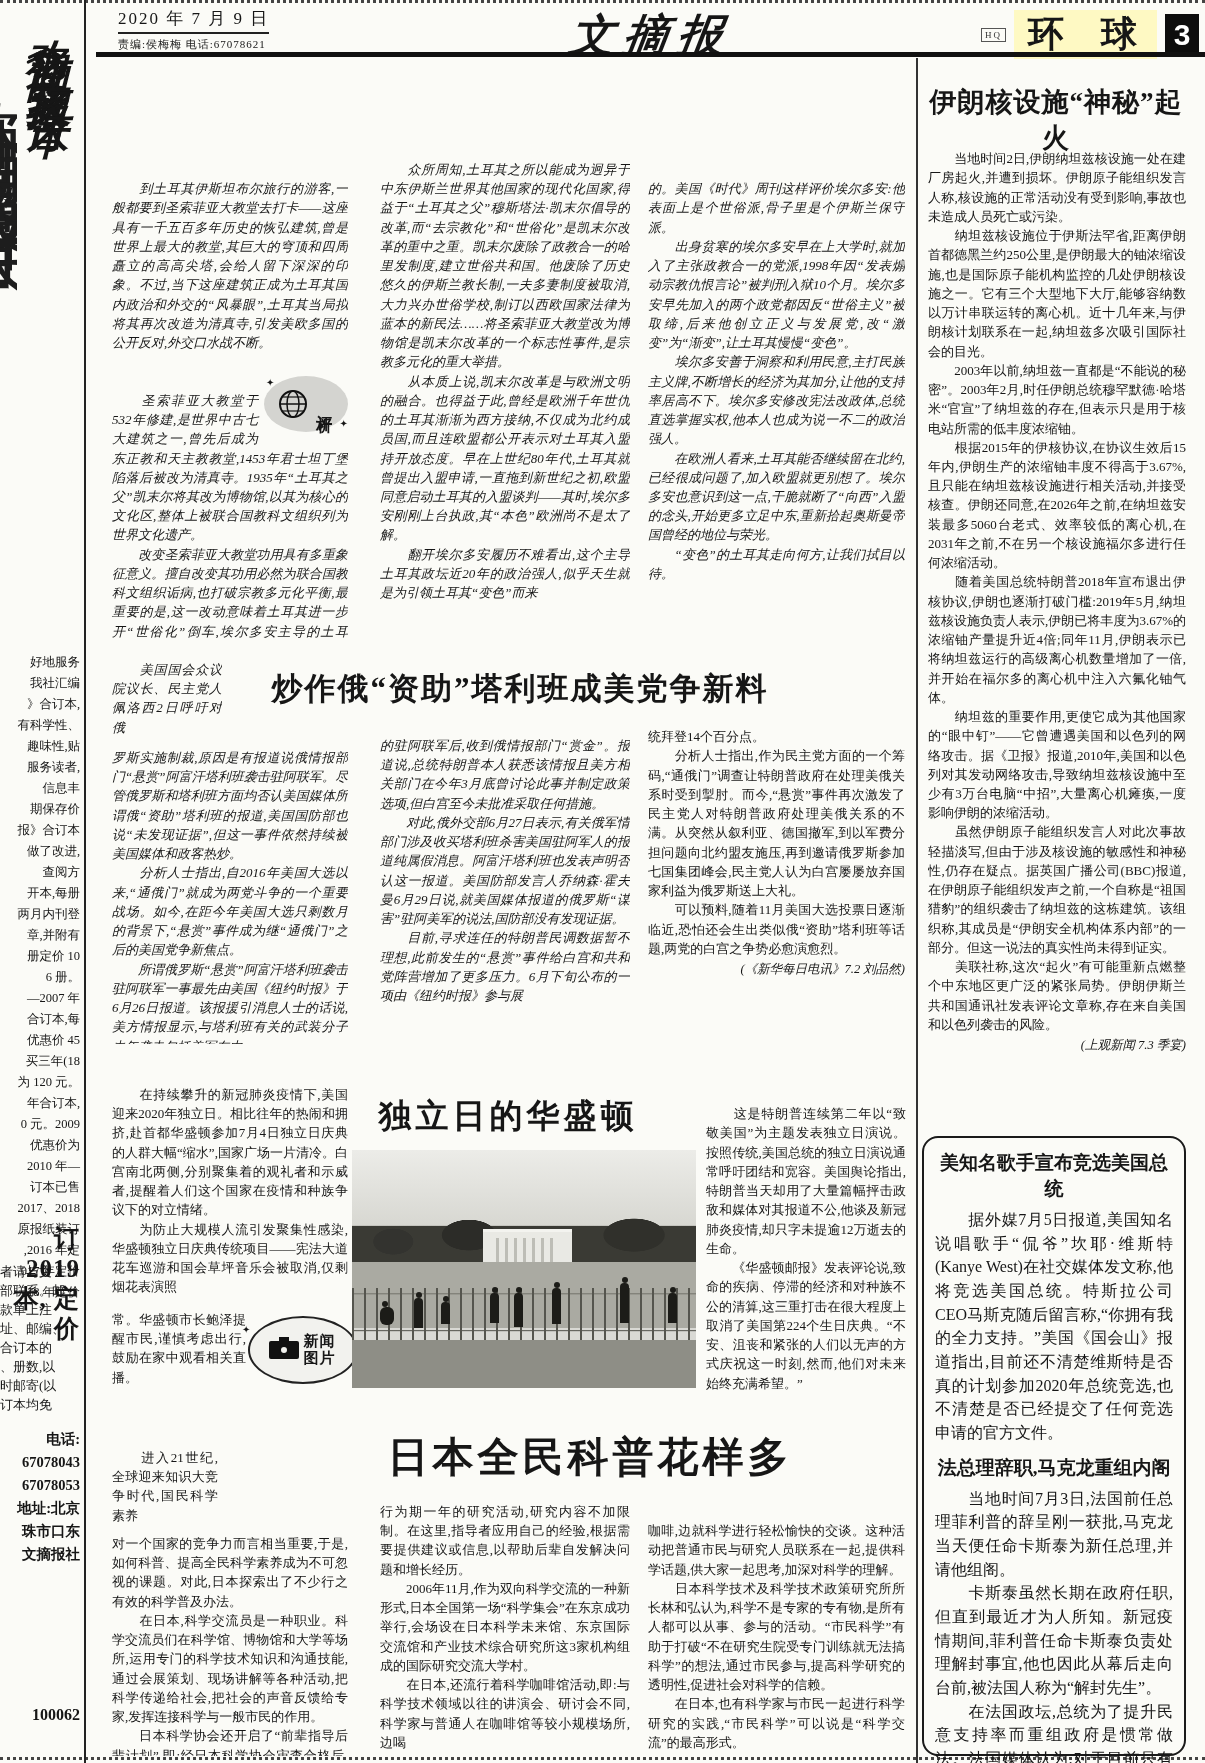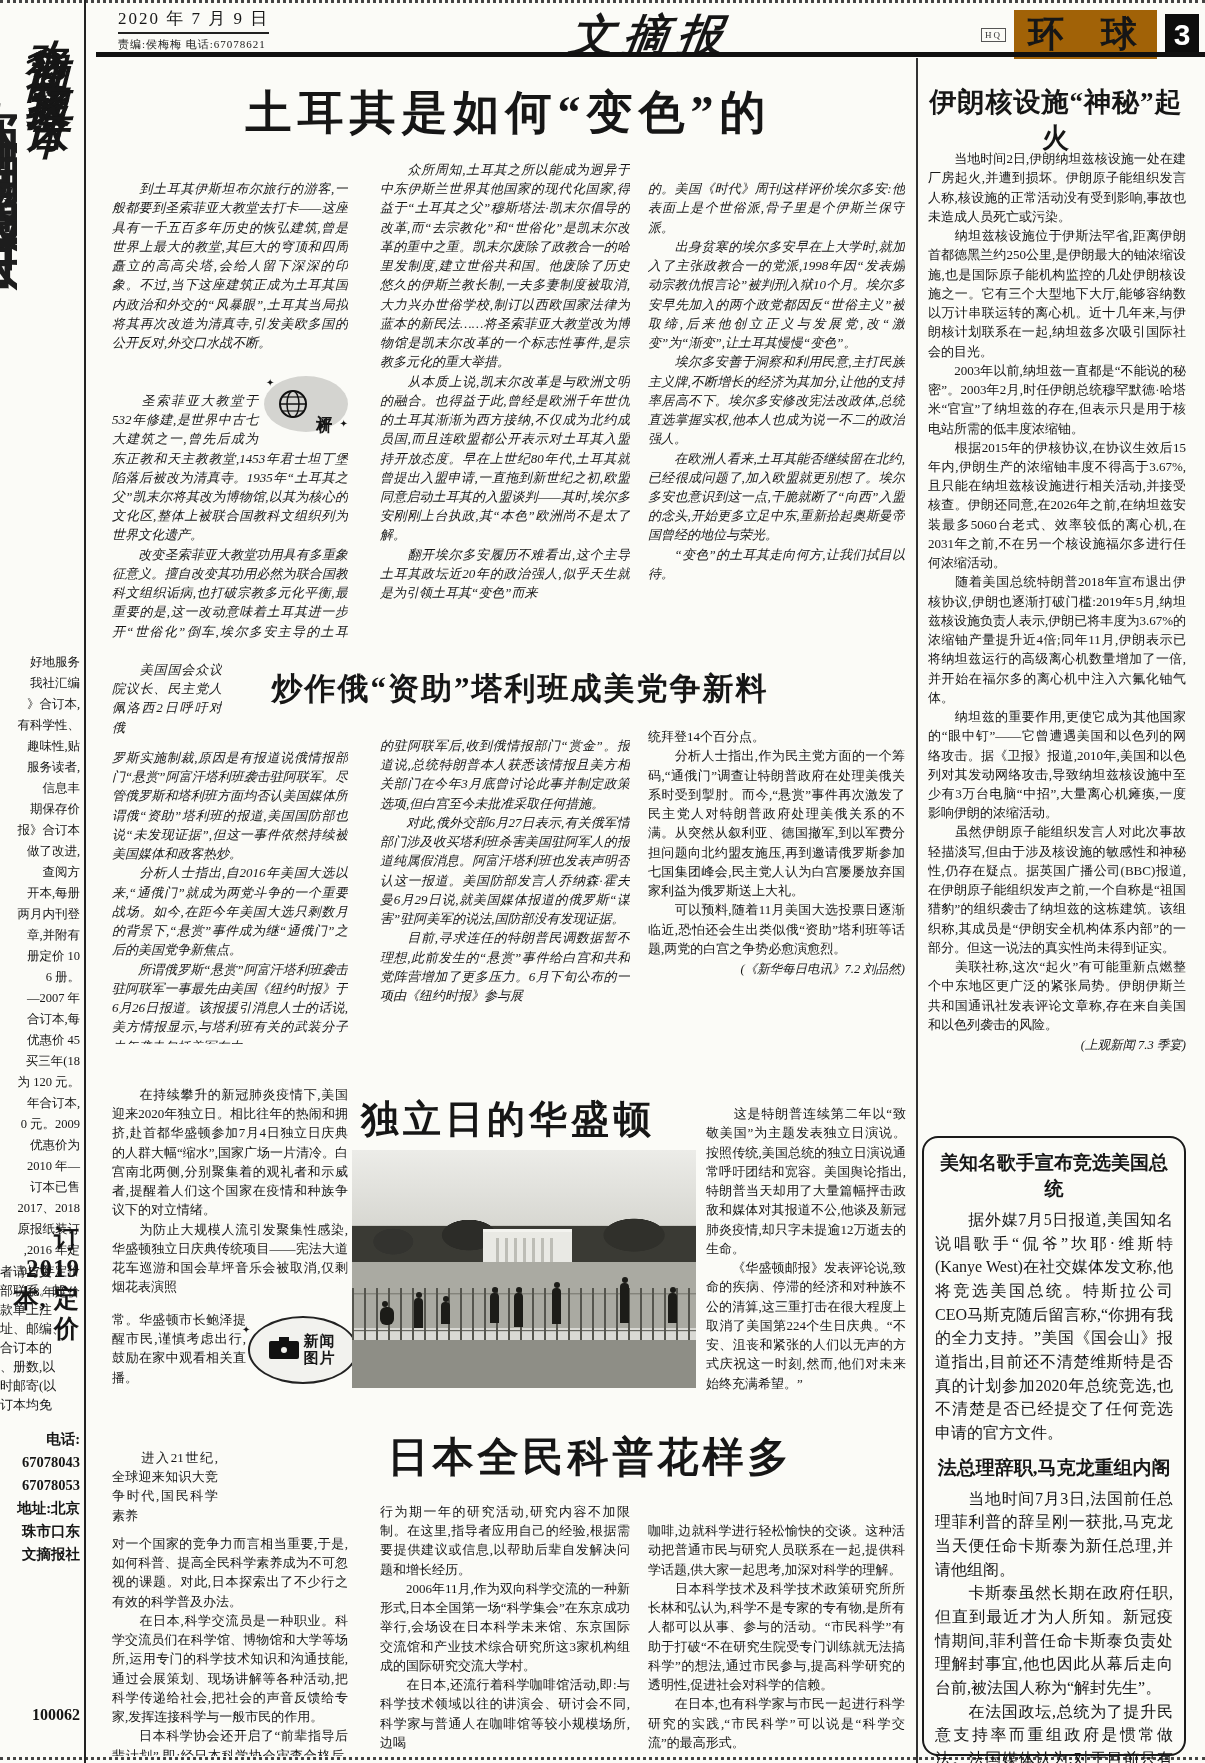--- a/index.html
+++ b/index.html
@@ -13,21 +13,21 @@
   
   .header{position:absolute;left:96px;top:4px;width:1109px;height:52px;}
   .header-bar{position:absolute;left:96px;top:52px;width:1109px;height:5px;background:#111;}
   .date-block{position:absolute;left:22px;top:3px;width:220px;}
   .date{font-size:17px;letter-spacing:2px;border-bottom:2px solid #222;display:inline-block;padding-bottom:2px;}
   .editor{font-size:11px;margin-top:3px;letter-spacing:1px;}
   .masthead{position:absolute;left:50%;top:2px;transform:translateX(-50%) skewX(-8deg);
             font-size:44px;font-weight:900;font-style:italic;letter-spacing:10px;}
   .right-group{position:absolute;right:6px;top:6px;display:flex;align-items:center;gap:8px;}
   .hq-tag{font-size:9px;border:1px solid #555;padding:1px 3px;letter-spacing:2px;color:#333;}
-  .section-label{font-size:36px;font-weight:900;letter-spacing:14px;background:#a16207;padding:0 6px 0 14px;}
+  .section-label{font-size:36px;font-weight:900;letter-spacing:14px;background:#fef9c3;padding:0 6px 0 14px;}
   .pageno{width:34px;height:42px;background:#0d0d0d;color:#fff;font-size:30px;font-weight:900;
           display:flex;align-items:center;justify-content:center;font-family:"Liberation Sans",sans-serif;}
 
   
   .brush-strip{position:absolute;left:0;top:60px;width:17px;height:980px;overflow:hidden;}
   .brush-strip>div{position:absolute;left:-42px;top:0;writing-mode:vertical-rl;
         font-size:54px;font-weight:900;letter-spacing:16px;color:#1d1d1d;}
   .side-title{position:absolute;left:20px;top:8px;height:625px;writing-mode:vertical-rl;
         font-size:41px;font-weight:800;letter-spacing:7px;}
   .side-small{position:absolute;left:0;top:652px;width:80px;text-align:right;
@@ -60,21 +60,21 @@
   .m-fragment{position:absolute;left:716px;top:586px;width:190px;height:118px;overflow:hidden;}
   .m-intro{position:absolute;left:112px;top:660px;width:110px;height:86px;overflow:hidden;}
   .m-title{position:absolute;left:238px;top:668px;width:564px;font-size:31px;letter-spacing:2px;}
   .m-col1{position:absolute;left:112px;top:748px;width:236px;height:296px;overflow:hidden;}
   .m-col2{position:absolute;left:380px;top:736px;width:250px;height:308px;overflow:hidden;}
   .m-col3{position:absolute;left:648px;top:708px;width:257px;height:340px;overflow:hidden;}
 
   
   .w-left{position:absolute;left:112px;top:1085px;width:236px;height:225px;overflow:hidden;}
   .w-left2{position:absolute;left:112px;top:1310px;width:134px;height:84px;overflow:hidden;}
-  .w-title{position:absolute;left:358px;top:1094px;width:300px;font-size:38px;letter-spacing:4px;}
+  .w-title{position:absolute;left:358px;top:1094px;width:300px;font-size:33px;letter-spacing:4px;}
   .w-right{position:absolute;left:706px;top:1085px;width:200px;height:308px;overflow:hidden;}
   .stamp{position:absolute;left:248px;top:1316px;width:106px;height:64px;border:2px solid #222;
          border-radius:50%;display:flex;align-items:center;justify-content:center;gap:5px;background:#f2f2ee;}
   .stamp .sz{font-size:15px;font-weight:900;width:34px;line-height:17px;letter-spacing:1px;}
   .cam{width:30px;height:18px;background:#111;border-radius:2px;position:relative;}
   .cam:before{content:"";position:absolute;left:10px;top:-4px;width:10px;height:4px;background:#111;}
   .cam:after{content:"";position:absolute;left:10px;top:4px;width:10px;height:10px;border-radius:50%;
              background:#f2f2ee;border:2px solid #111;box-sizing:border-box;}
 
   
@@ -187,21 +187,20 @@
 时邮寄(以
 订本均免</div>
   <div class="side-contact">电话:
 67078043
 67078053
 地址:北京
 珠市口东
 文摘报社</div>
   <div class="side-post">100062</div>
 
-  <div class="t-title htitle">土耳其是如何“变色”的</div>
   <div class="t-col1 body kai">
     <span>　　到土耳其伊斯坦布尔旅行的游客,一般都要到圣索菲亚大教堂去打卡——这座具有一千五百多年历史的恢弘建筑,曾是世界上最大的教堂,其巨大的穹顶和四周矗立的高高尖塔,会给人留下深深的印象。不过,当下这座建筑正成为土耳其国内政治和外交的“风暴眼”,土耳其当局拟将其再次改造为清真寺,引发美欧多国的公开反对,外交口水战不断。</span>
     <div>
       <span class="badge">
         <span class="spark" style="left:2px;top:0;">✦</span>
         <svg width="34" height="34" viewBox="0 0 34 34">
           <circle cx="17" cy="17" r="13" fill="none" stroke="#111" stroke-width="2"></circle>
           <ellipse cx="17" cy="17" rx="6" ry="13" fill="none" stroke="#111" stroke-width="1.5"></ellipse>
           <line x1="4" y1="17" x2="30" y2="17" stroke="#111" stroke-width="1.5"></line>
           <line x1="6" y1="10" x2="28" y2="10" stroke="#111" stroke-width="1.2"></line>

